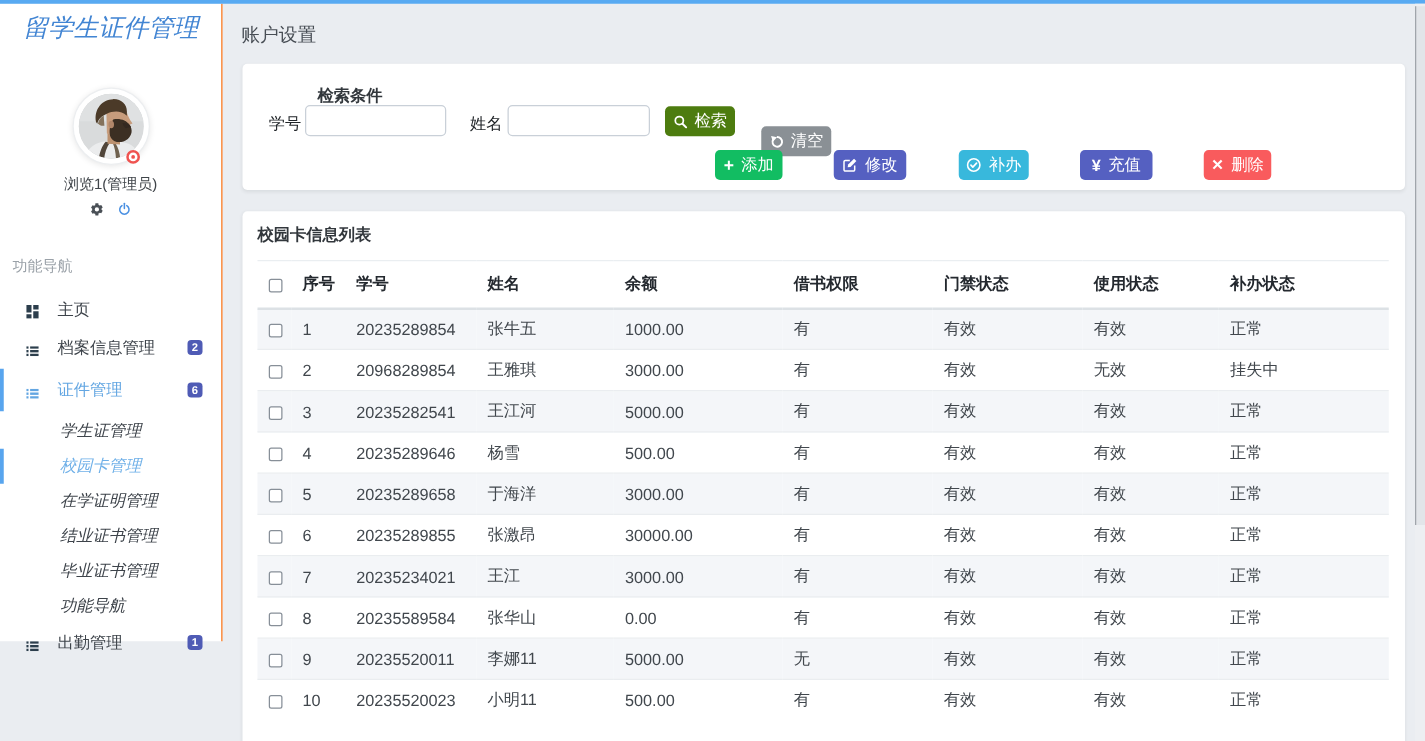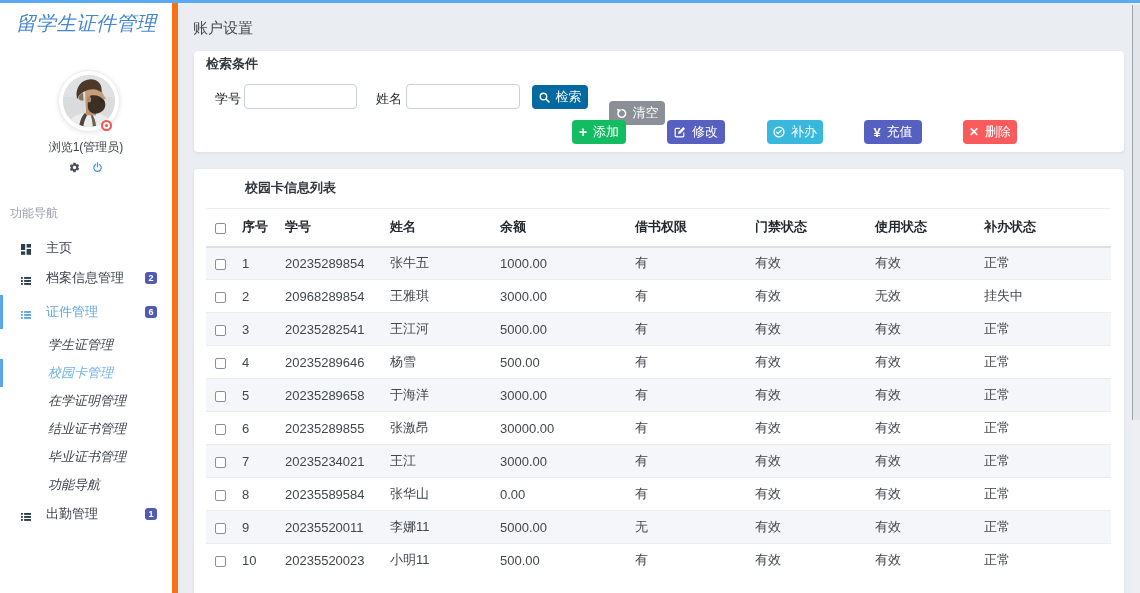--- a/index.html
+++ b/index.html
@@ -8,22 +8,22 @@
     font-family:"Liberation Sans", sans-serif;
     background:#eaedf1;
     position:relative;
     font-size:13px;
     color:#41474d;
   }
   .topbar { position:absolute; left:0; top:0; width:1140px; height:3px; background:#58aaf2; z-index:30; }
 
   
   .sidebar {
-    position:absolute; left:0; top:3px; width:178px; height:590px;
-    background:#ffffff; border-right:6px solid #f97316; z-index:10;
+    position:absolute; left:0; top:3px; width:178px; height:510px;
+    background:#ffffff; border-right:1px solid #f97316; z-index:10;
   }
   .brand {
     position:absolute; top:0; left:0; width:100%; height:40px; line-height:40px;
     text-align:center; font-family:"Liberation Serif", serif; font-style:italic;
     font-size:20px; color:#4285d3; white-space:nowrap;
   }
   .avatar-outer {
     position:absolute; top:67px; left:58px; width:62px; height:62px; border-radius:50%;
     background:#fff; border:1px solid #eceef0; box-shadow:0 1px 5px rgba(0,0,0,.10);
   }
@@ -80,40 +80,40 @@
   
   .page-title { position:absolute; left:193px; top:19px; font-size:15px; color:#474d54; z-index:5; }
 
   .card {
     position:absolute; left:194px; width:930px; background:#fff; border-radius:4px;
     box-shadow:0 1px 3px rgba(40,50,60,.09); z-index:5;
   }
   .card-search { top:51px; height:101px; }
   .card-table { top:169px; height:450px; }
   .card-title { position:absolute; left:12px; font-size:13px; font-weight:bold; color:#32373c; }
-  .card-search .card-title { top:4px; }
-  .card-table .card-title { top:10px;margin-left:39px; }
+  .card-search .card-title { top:17px;margin-left:48px; }
+  .card-table .card-title { top:10px; }
 
   .f-label { position:absolute; font-size:13px; color:#212529; top:39px; }
   .f-label.l1 { left:21px; }
   .f-label.l2 { left:182px; }
   .f-input {
     position:absolute; top:33px; height:25px; border:1px solid #c9d0d8; border-radius:4px;
     background:#fff; font-size:13px; color:#41474d; padding:0 7px; outline:none;
   }
   .f-input.i1 { left:50px; width:113px; }
   .f-input.i2 { left:212px; width:114px; }
 
   .btn {
     position:absolute; height:24px; border:none; border-radius:4px; color:#fff;
     font-size:13px; font-family:"Liberation Sans", sans-serif; cursor:pointer;
     display:flex; align-items:center; justify-content:center; white-space:nowrap; padding:0;
   }
   .btn .bic { display:inline-flex; margin-right:6px; align-items:center; }
-  .btn-search  { top:34px; left:338px;  width:56px;   background:#0369a1; }
+  .btn-search  { top:34px; left:338px;  width:56px;   background:#4d7c0f; }
   .btn-clear   { top:50px; left:415px;  width:56px;   background:#8a9095; }
   .btn-add     { top:69px; left:378px;  width:54px;   background:#12bd62; }
   .btn-edit    { top:69px; left:473px;  width:58px;   background:#5560c1; }
   .btn-reissue { top:69px; left:573px;  width:56px;   background:#38b8dc; }
   .btn-charge  { top:69px; left:670px;  width:58px;   background:#5560c1; }
   .btn-del     { top:69px; left:769px;  width:54px;   background:#f95b5d; }
   .btn .yen { font-weight:bold; font-size:13px; margin-right:6px; }
   .btn .xx  { font-weight:bold; font-size:12px; margin-right:6px; }
   .btn .pls { font-weight:bold; font-size:14px; margin-right:6px; }
 

